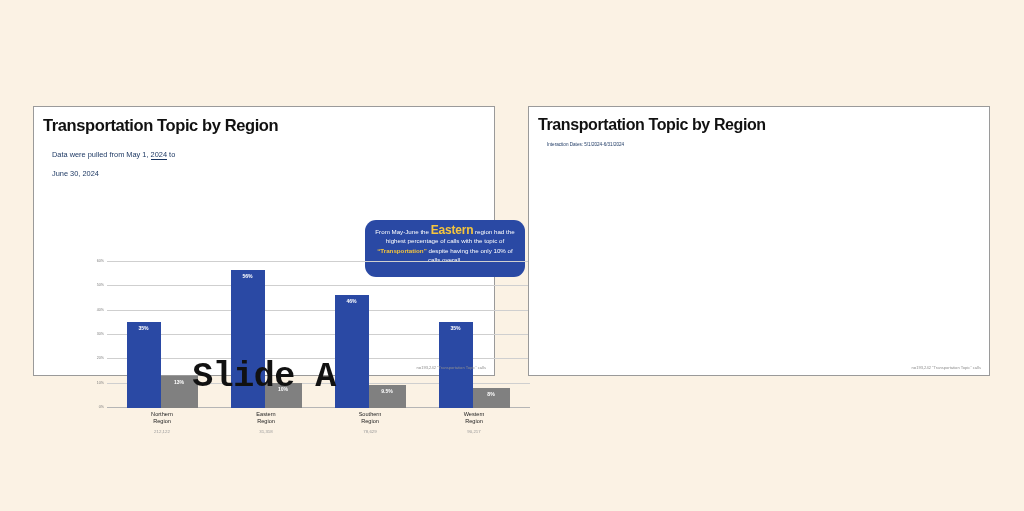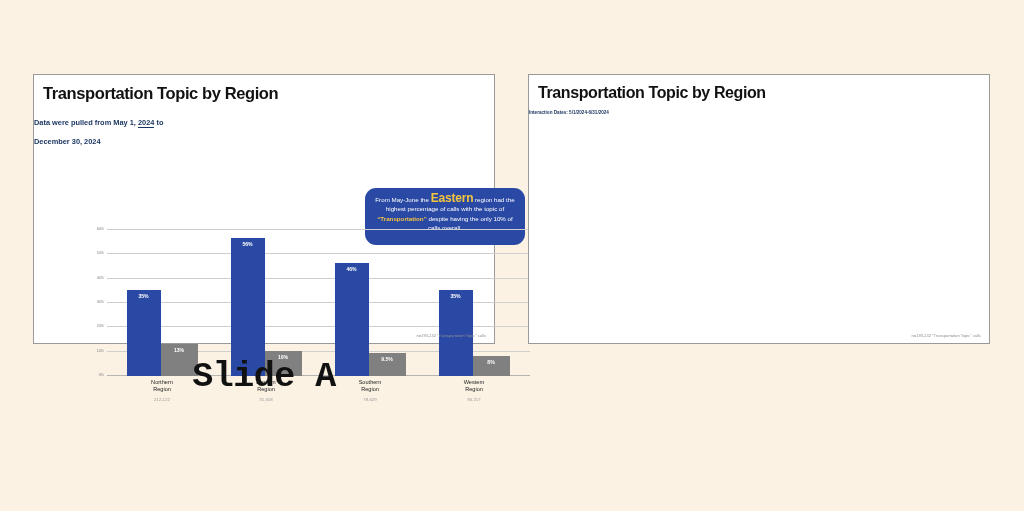--- a/index.html
+++ b/index.html
@@ -10,20 +10,21 @@
     overflow:hidden;
   }
   .stage{position:relative;width:1024px;height:511px;}
 
   
   .slide{
     position:absolute;
     background:#ffffff;
     border:1px solid #9a9a9a;
     box-sizing:border-box;
+    margin-top:32px;
   }
   #slide-a{left:33px;top:74px;width:462px;height:270px;}
   #slide-b{left:528px;top:74px;width:462px;height:270px;}
 
   .caption{
     position:absolute;
     width:462px;
     text-align:center;
     font-size:35px;
     font-weight:bold;
@@ -37,22 +38,22 @@
   .slide-inner{position:relative;width:100%;height:100%;}
 
   .s-title{
     position:absolute;left:9px;top:9px;
     font-size:16.5px;font-weight:bold;color:#111111;
     letter-spacing:-0.4px;
   }
   #slide-b .s-title{font-size:16px;}
 
   .s-sub{
-    position:absolute;left:0;top:33px;
-    font-size:7.4px;font-weight:bold;color:#17335f;
+    position:absolute;left:18px;top:33px;
+    font-size:7.4px;font-weight:normal;color:#17335f;
     line-height:9.6px;white-space:pre-line;
   }
   .s-sub .u{border-bottom:1px solid #17335f;}
   #slide-b .s-sub{font-size:4.6px;top:35px;line-height:6px;}
 
   
   .callout{
     position:absolute;
     background:#2a49a4;
     border-radius:11px;
@@ -122,21 +123,21 @@
 
 <div class="stage">
 
   <div class="slide" id="slide-a">
     <div class="slide-inner">
 
       <div class="s-title">Transportation Topic by Region</div>
 
       <div class="s-sub">
         <span>Data were pulled from May 1, <span class="u">2024</span> to</span><br>
-        <span>December 30, 2024</span>
+        <span>June 30, 2024</span>
       </div>
 
       <div class="callout" id="callout-a">
         <span>From May-June the </span><span class="hl big">Eastern</span><span> region had the highest percentage of calls with the topic of </span><span class="hl">“Transportation”</span><span> despite having the only 10% of calls overall.</span>
       </div>
 
       <div class="chart" id="chart-a">
         <div class="plot">
 
           <div class="ytick" style="top:2px">60%</div>

